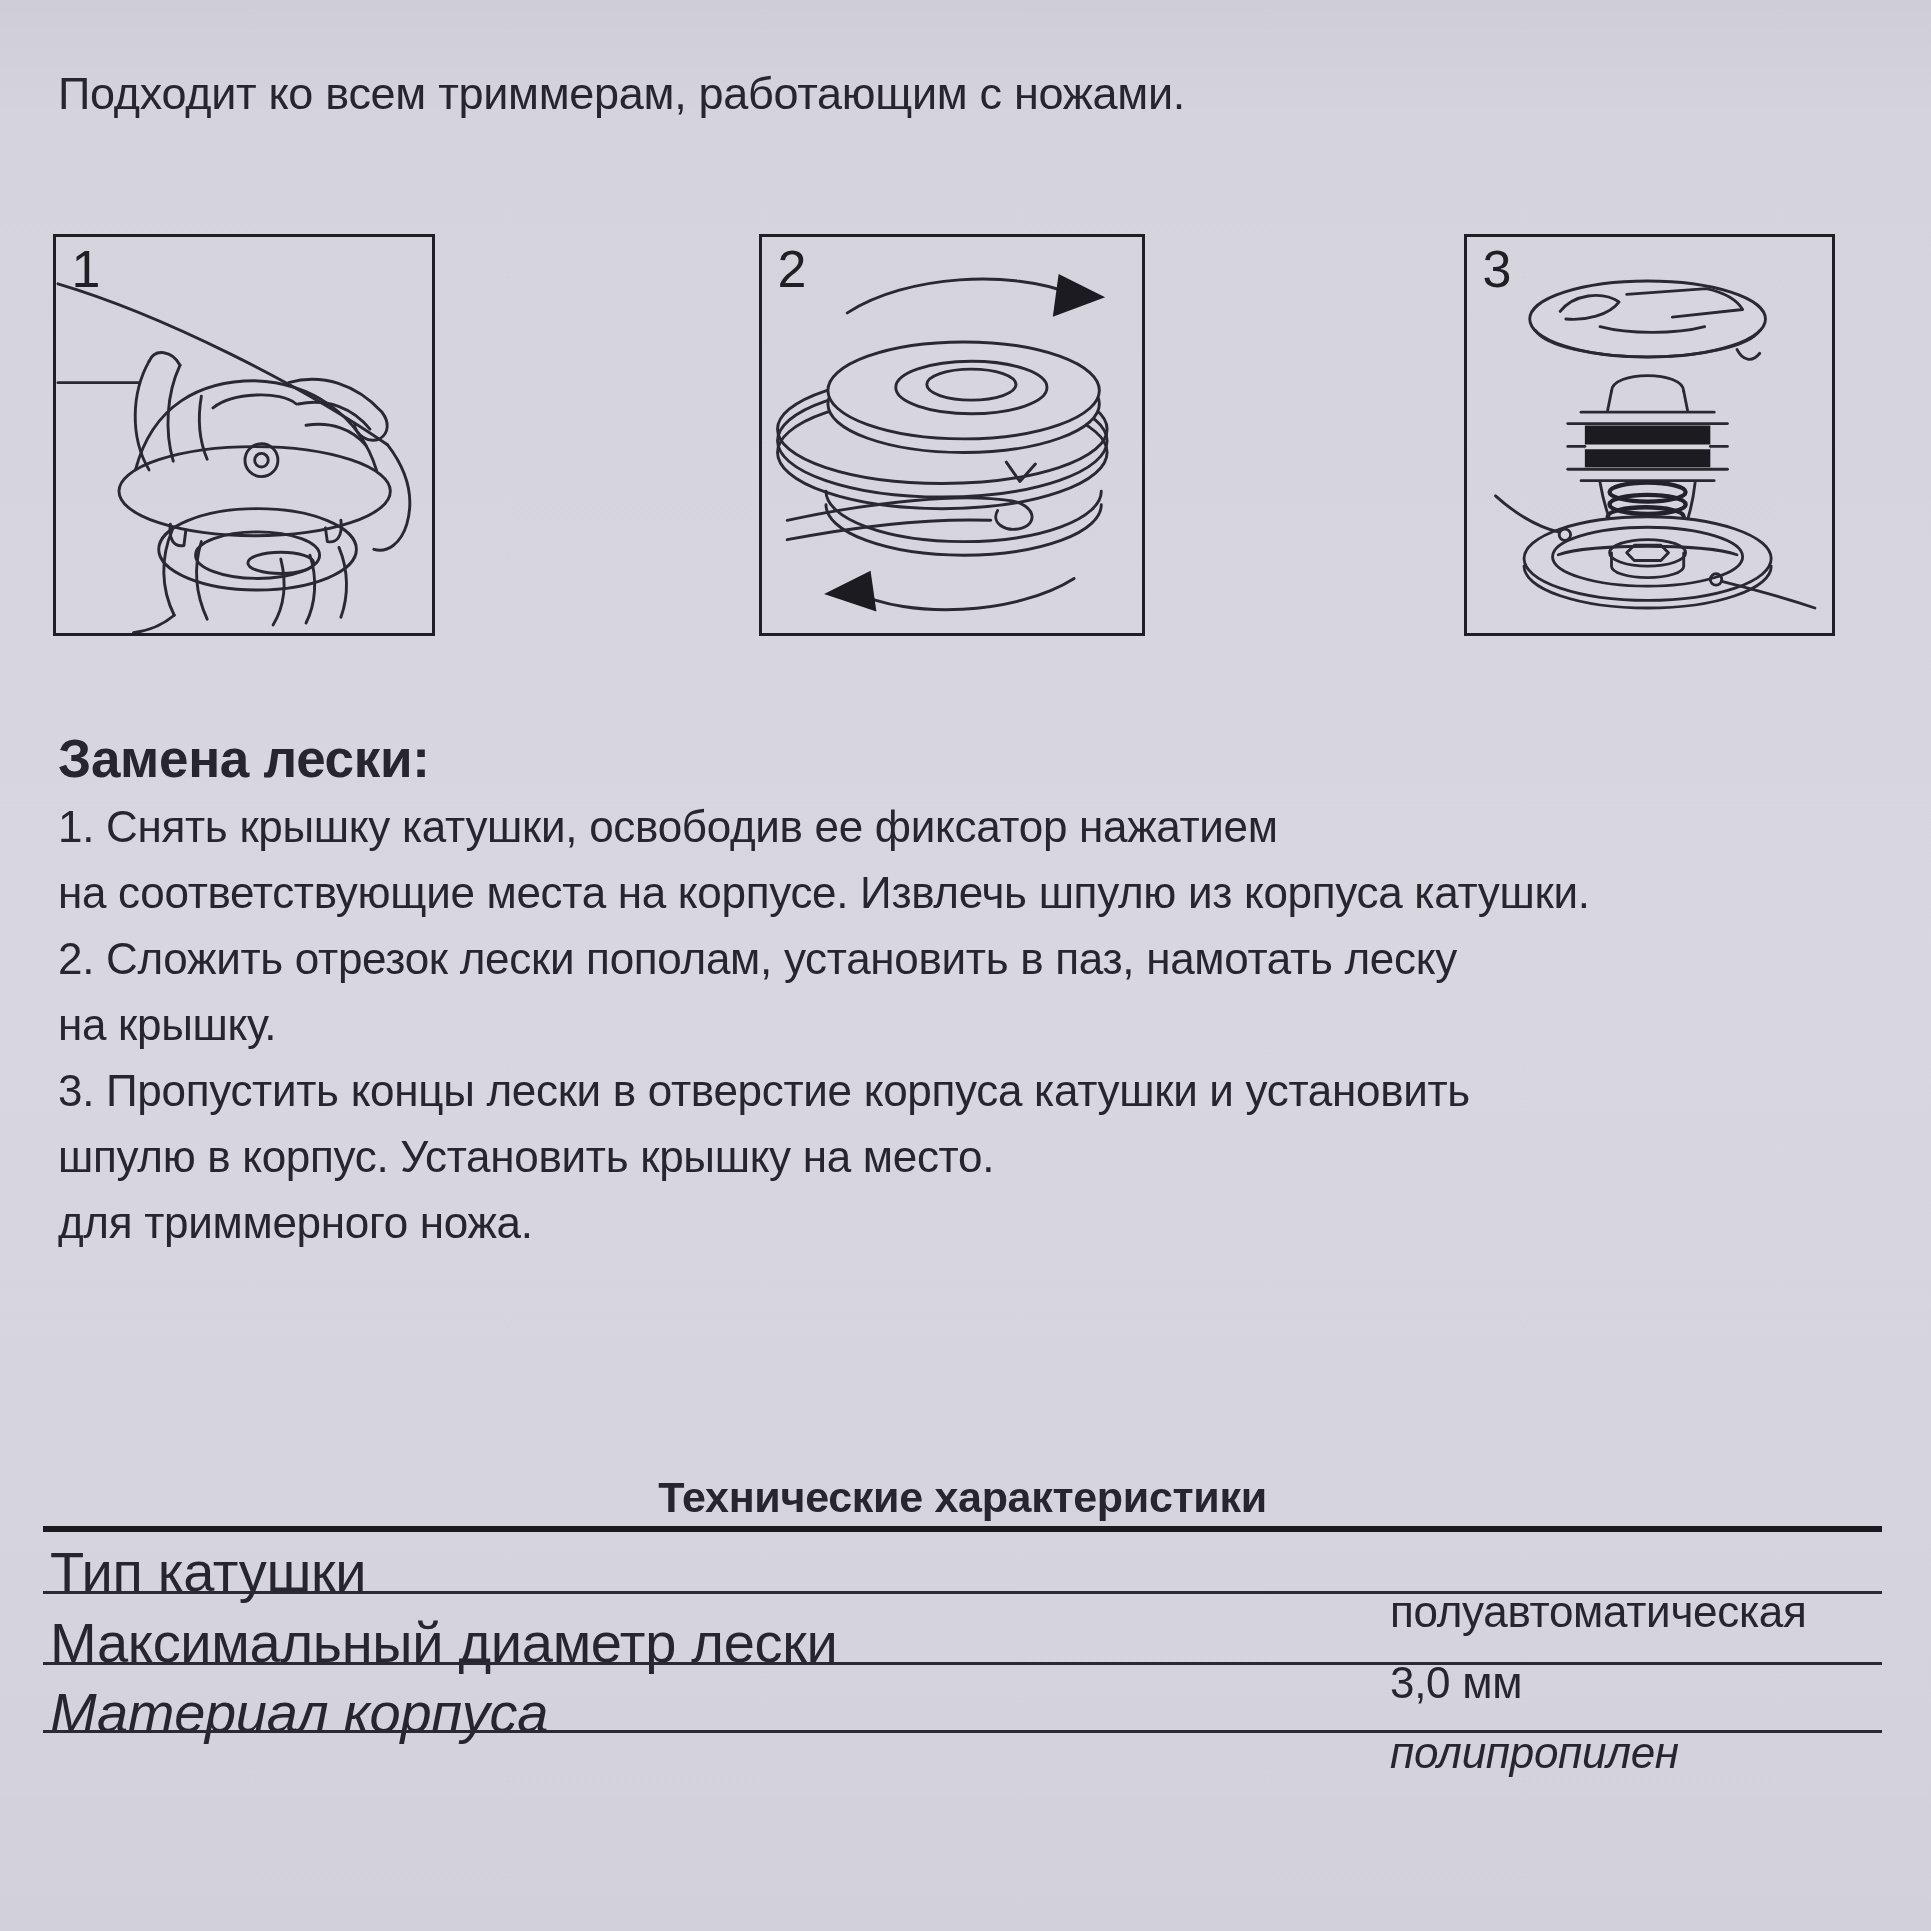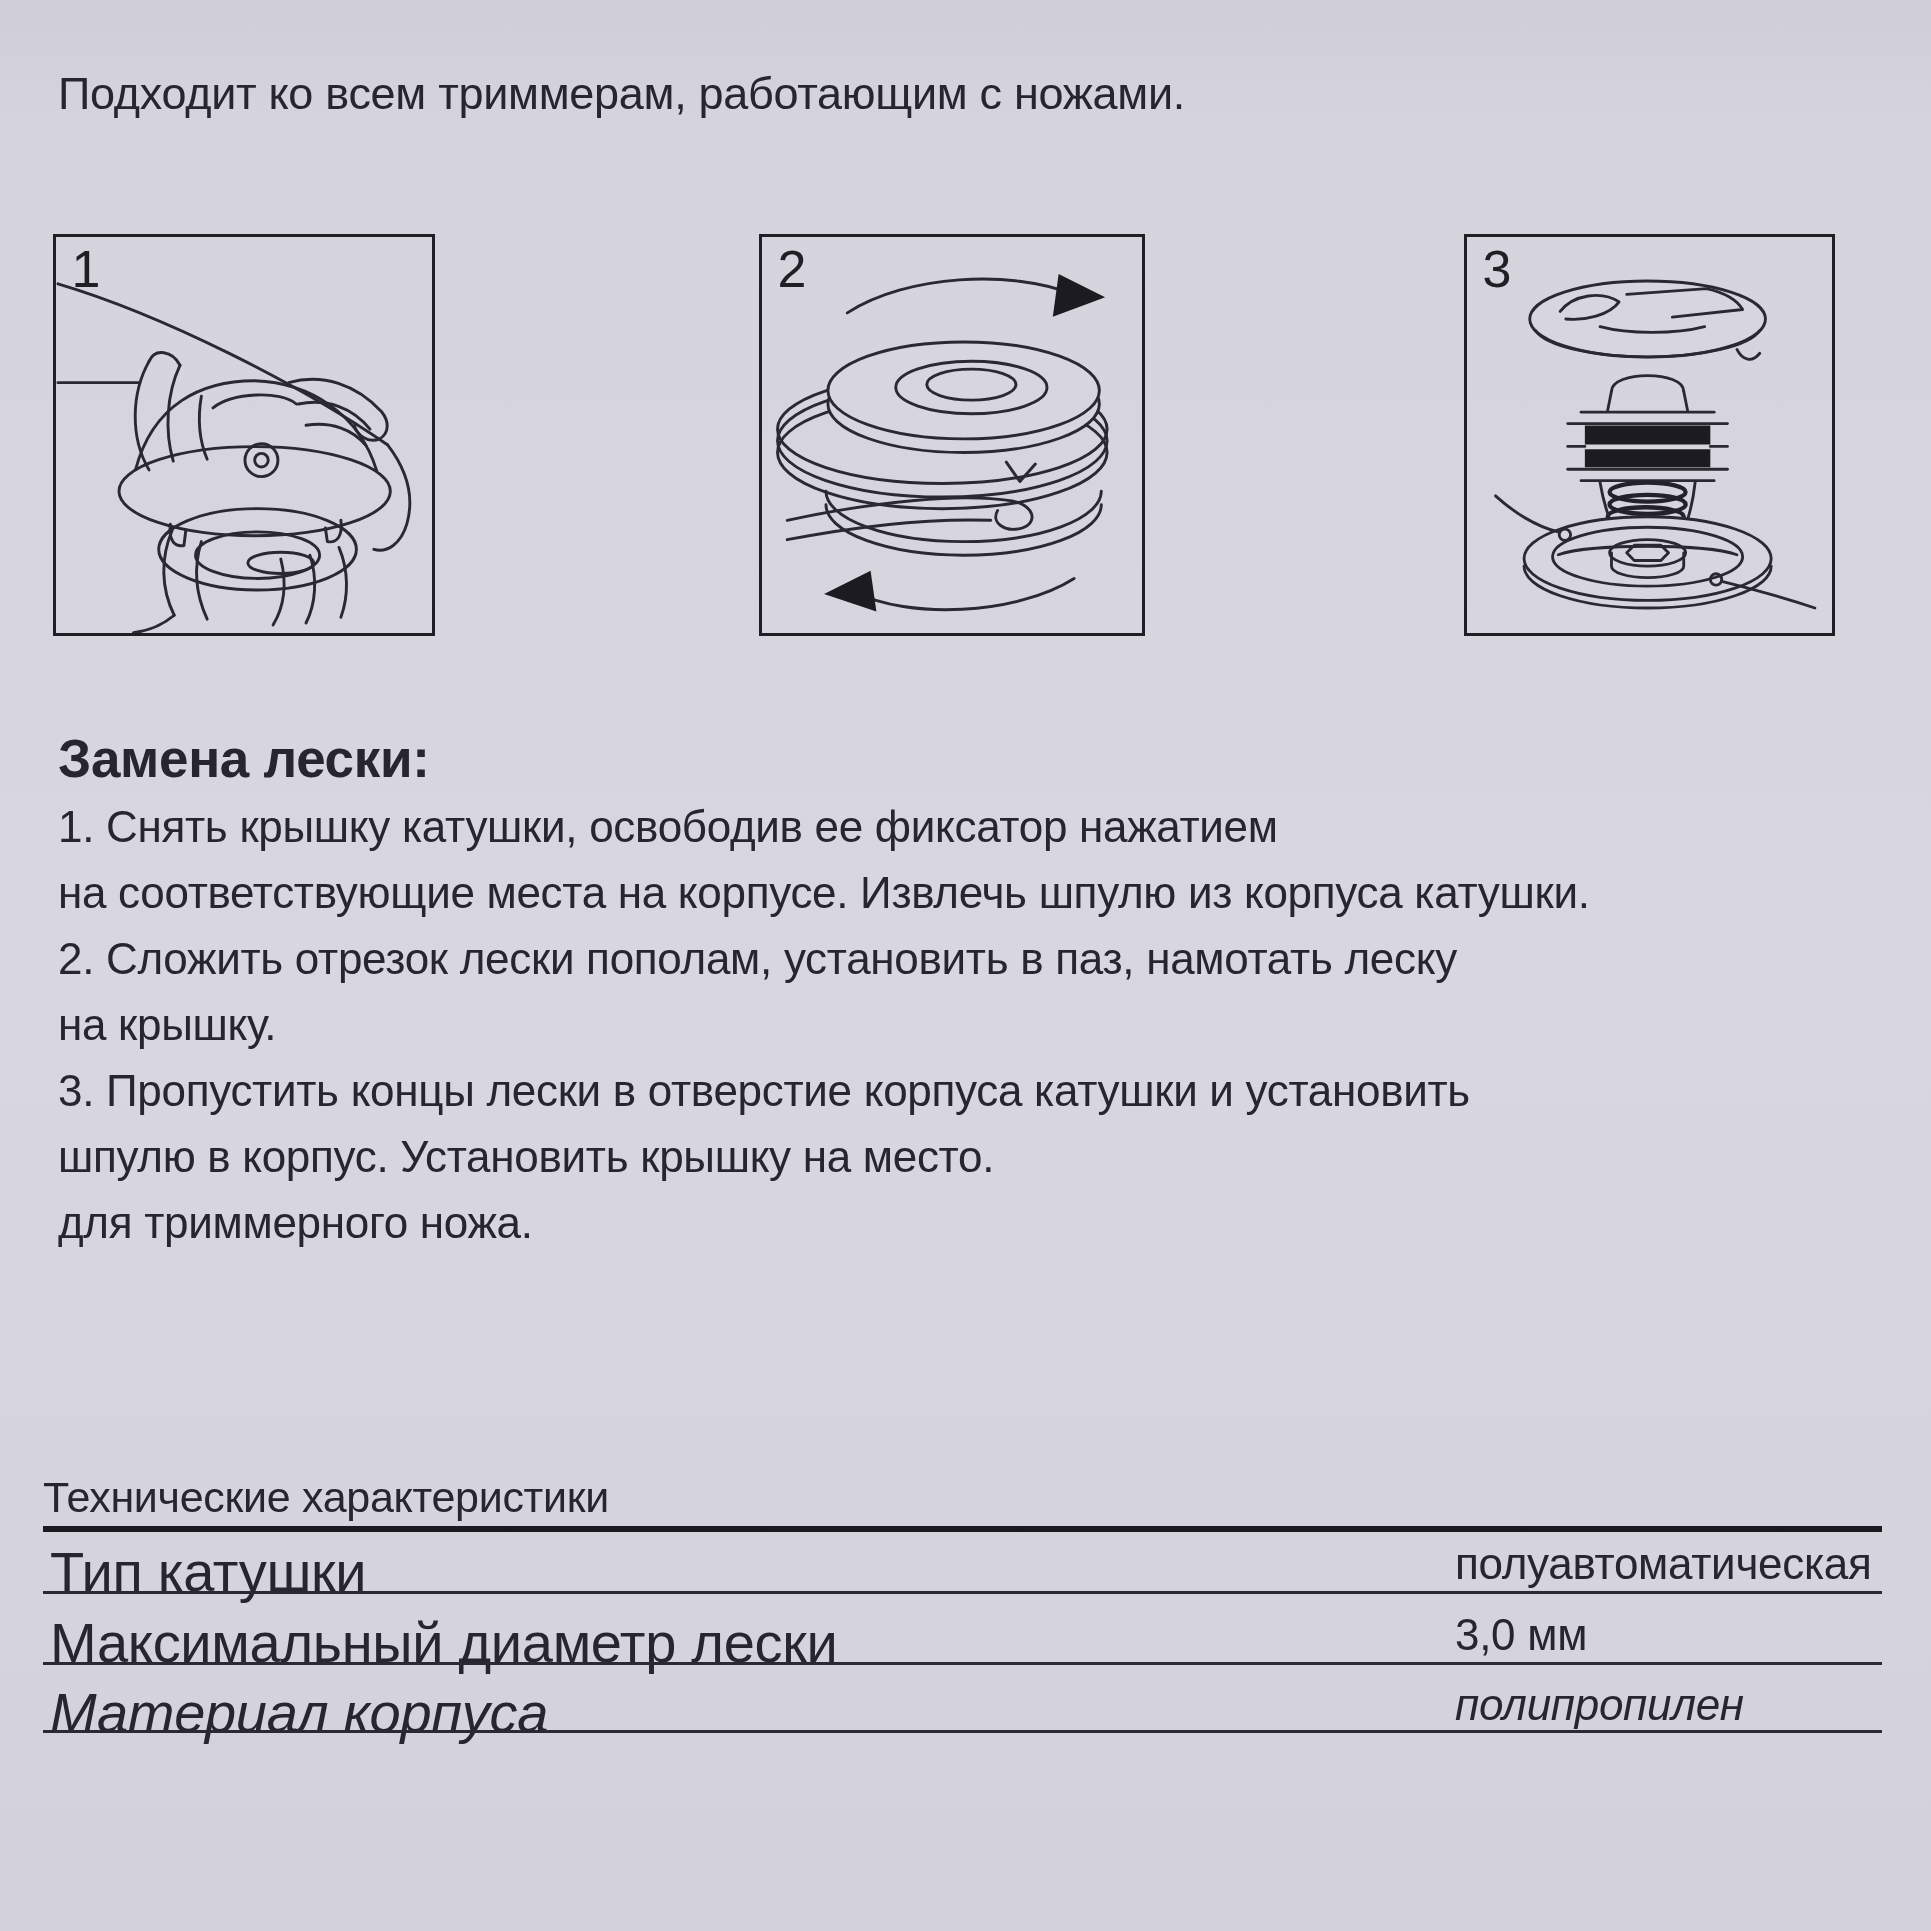--- a/index.html
+++ b/index.html
@@ -17,28 +17,28 @@
     background:transparent;
   }
   .figbox .num{position:absolute;left:15.4px;top:1.9px;font-size:52px;color:#211f26;}
   .figbox svg{position:absolute;left:0;top:0;width:100%;height:100%;}
   .ln{fill:none;stroke:#2a2830;stroke-width:3;stroke-linecap:round;stroke-linejoin:round;}
   .lnb{fill:none;stroke:#232129;stroke-width:4.5;stroke-linecap:round;stroke-linejoin:round;}
   .bgfill{fill:#d7d6de;stroke:#2a2830;stroke-width:3;}
   .ink{fill:#1c1b21;stroke:none;}
   .heading{left:58px;top:728px;font-size:53px;font-weight:700;letter-spacing:-0.3px;}
   .instructions{left:58px;top:794px;font-size:44px;line-height:66px;letter-spacing:-0.3px;white-space:nowrap;}
-  .spec-title{left:43px;top:1473px;width:1839px;font-size:43px;font-weight:400;letter-spacing:-0.3px;}
+  .spec-title{left:43px;top:1473px;width:1839px;text-align:center;font-size:43px;font-weight:700;letter-spacing:-0.3px;}
   .rule{left:43px;width:1839px;background:#1b1a20;}
   .rule.thick{top:1526px;height:5.8px;}
   .rule.t1{top:1591px;height:2.9px;background:#2b2931;}
   .rule.t2{top:1662px;height:2.9px;background:#2b2931;}
   .rule.t3{top:1730px;height:2.9px;background:#2b2931;}
   .spec-label{left:50px;font-size:56px;letter-spacing:-0.3px;}
-  .spec-value{left:1455px;font-size:44px;letter-spacing:-0.3px;}
+  .spec-value{left:1390px;font-size:44px;letter-spacing:-0.3px;margin-top:48px;}
   .r1{top:1539px;} .r2{top:1610px;} .r3{top:1680px;font-style:italic;}
 </style>
 </head>
 <body>
 
 <div class="abs intro">Подходит ко всем триммерам, работающим с ножами.</div>
 
 <div class="abs figbox" style="left:53px;width:382px;">
   <svg viewBox="0 0 388 408" aria-hidden="true">
     <path class="ln" d="M 2,48 C 110,80 252,152 342,214"></path>

